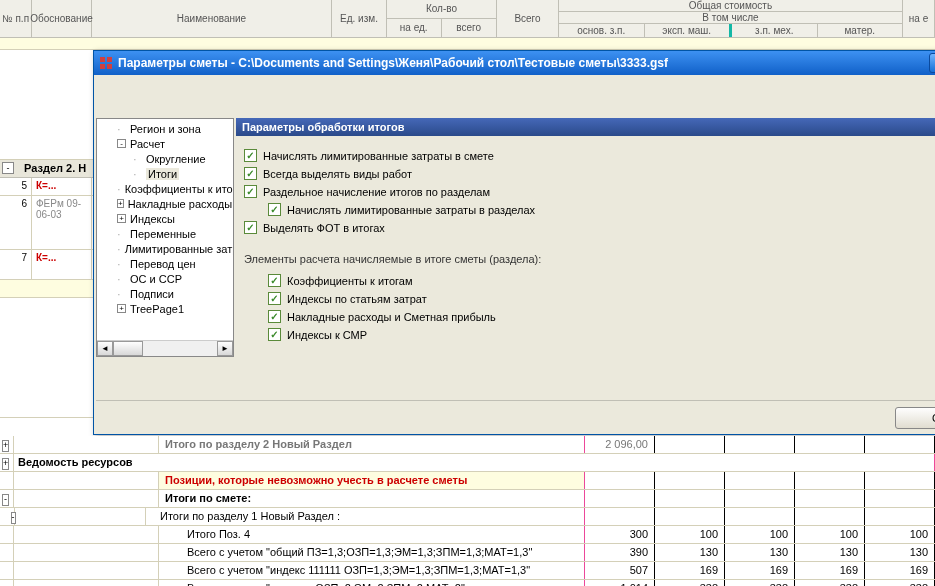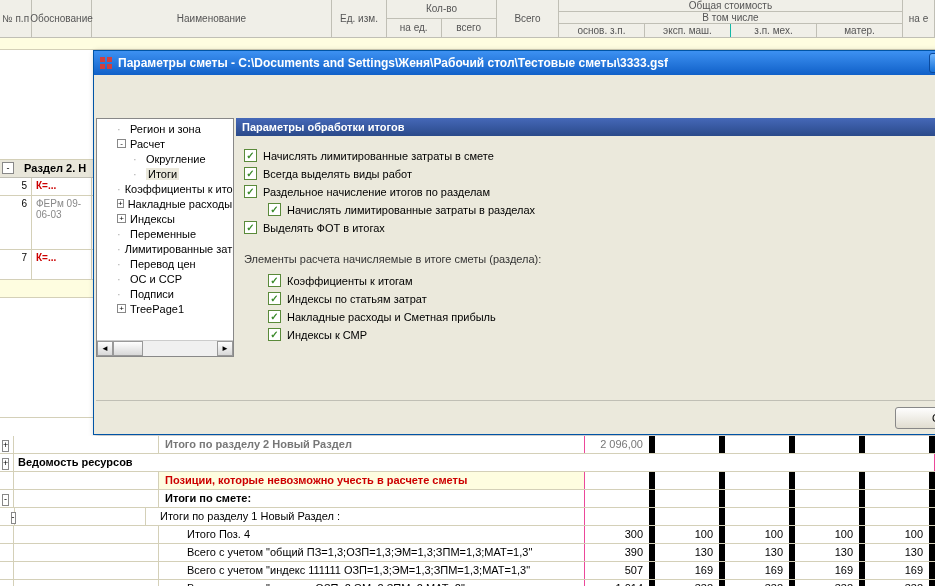--- a/index.html
+++ b/index.html
@@ -310,21 +310,21 @@
   border-right: 1px solid #ec4899;
   overflow: hidden;
   white-space: nowrap;
 }
 .btab-row .bname.bold { font-weight: bold; }
 .btab-row .bname.red { color: #c00; font-weight: bold; }
 .btab-row .bnum {
   width: 70px;
   text-align: right;
   padding: 2px 6px;
-  border-right: 6px solid #000000;
+  border-right: 1px solid #000000;
 }
 .btab-row.head .bname { background:#fefde0; }
 </style>
 </head>
 <body>
 
 <div class="bg-grid">
   <div class="grid-header">
     <div class="h-cell" style="width:32px">№ п.п</div>
     <div class="h-cell" style="width:60px">Обоснование</div>
@@ -336,21 +336,21 @@
         <div style="width:50%;border-right:1px solid #c0bfb5;display:flex;align-items:center;justify-content:center">на ед.</div>
         <div style="width:50%;display:flex;align-items:center;justify-content:center">всего</div>
       </div>
     </div>
     <div class="h-cell" style="width:62px">Всего</div>
     <div class="h-cell" style="flex:1;flex-direction:column">
       <div style="height:33%;width:100%;border-bottom:1px solid #c0bfb5;display:flex;align-items:center;justify-content:center">Общая стоимость</div>
       <div style="height:33%;width:100%;border-bottom:1px solid #c0bfb5;display:flex;align-items:center;justify-content:center">В том числе</div>
       <div style="height:34%;display:flex;width:100%">
         <div style="flex:1;border-right:1px solid #c0bfb5;display:flex;align-items:center;justify-content:center">основ. з.п.</div>
-        <div style="flex:1;border-right:1px solid #14b8a6;display:flex;align-items:center;justify-content:center">эксп. маш.</div>
+        <div style="flex:1;border-right:3px solid #14b8a6;display:flex;align-items:center;justify-content:center">эксп. маш.</div>
         <div style="flex:1;border-right:1px solid #c0bfb5;display:flex;align-items:center;justify-content:center">з.п. мех.</div>
         <div style="flex:1;display:flex;align-items:center;justify-content:center">матер.</div>
       </div>
     </div>
     <div class="h-cell" style="width:32px">на е</div>
   </div>
   <div class="grid-band"></div>
 
   <div class="bg-grid-body">
     <div class="grid-row" style="height:110px"></div>

